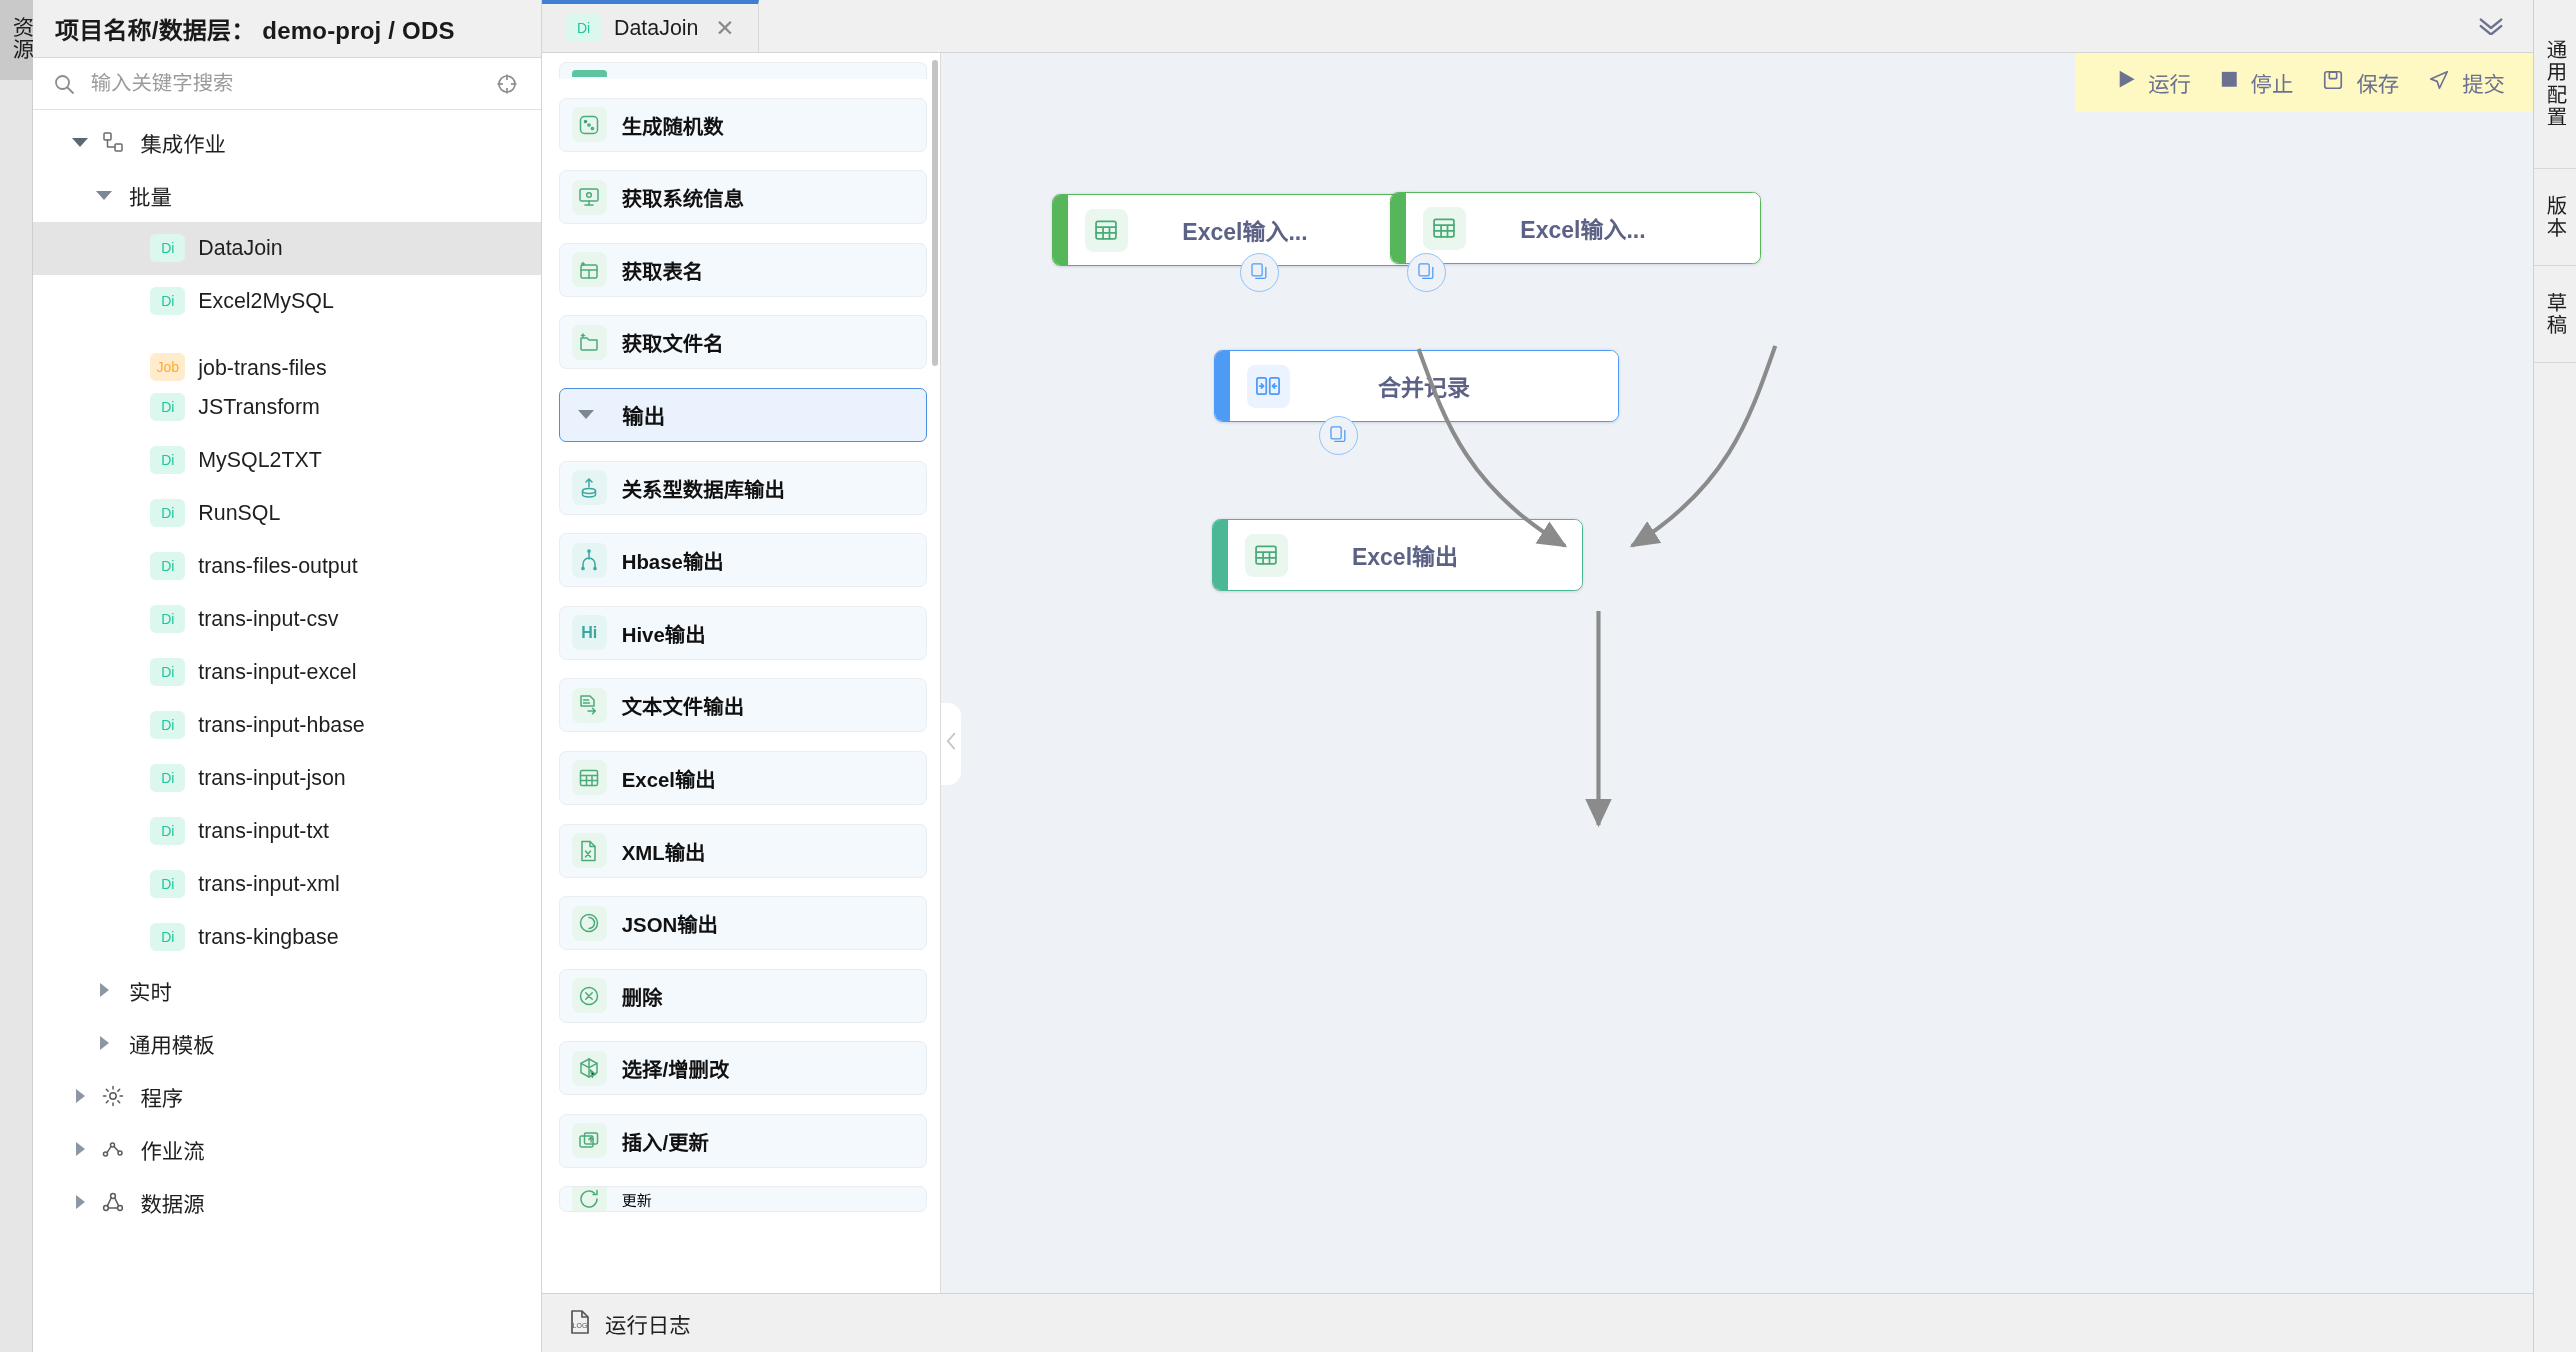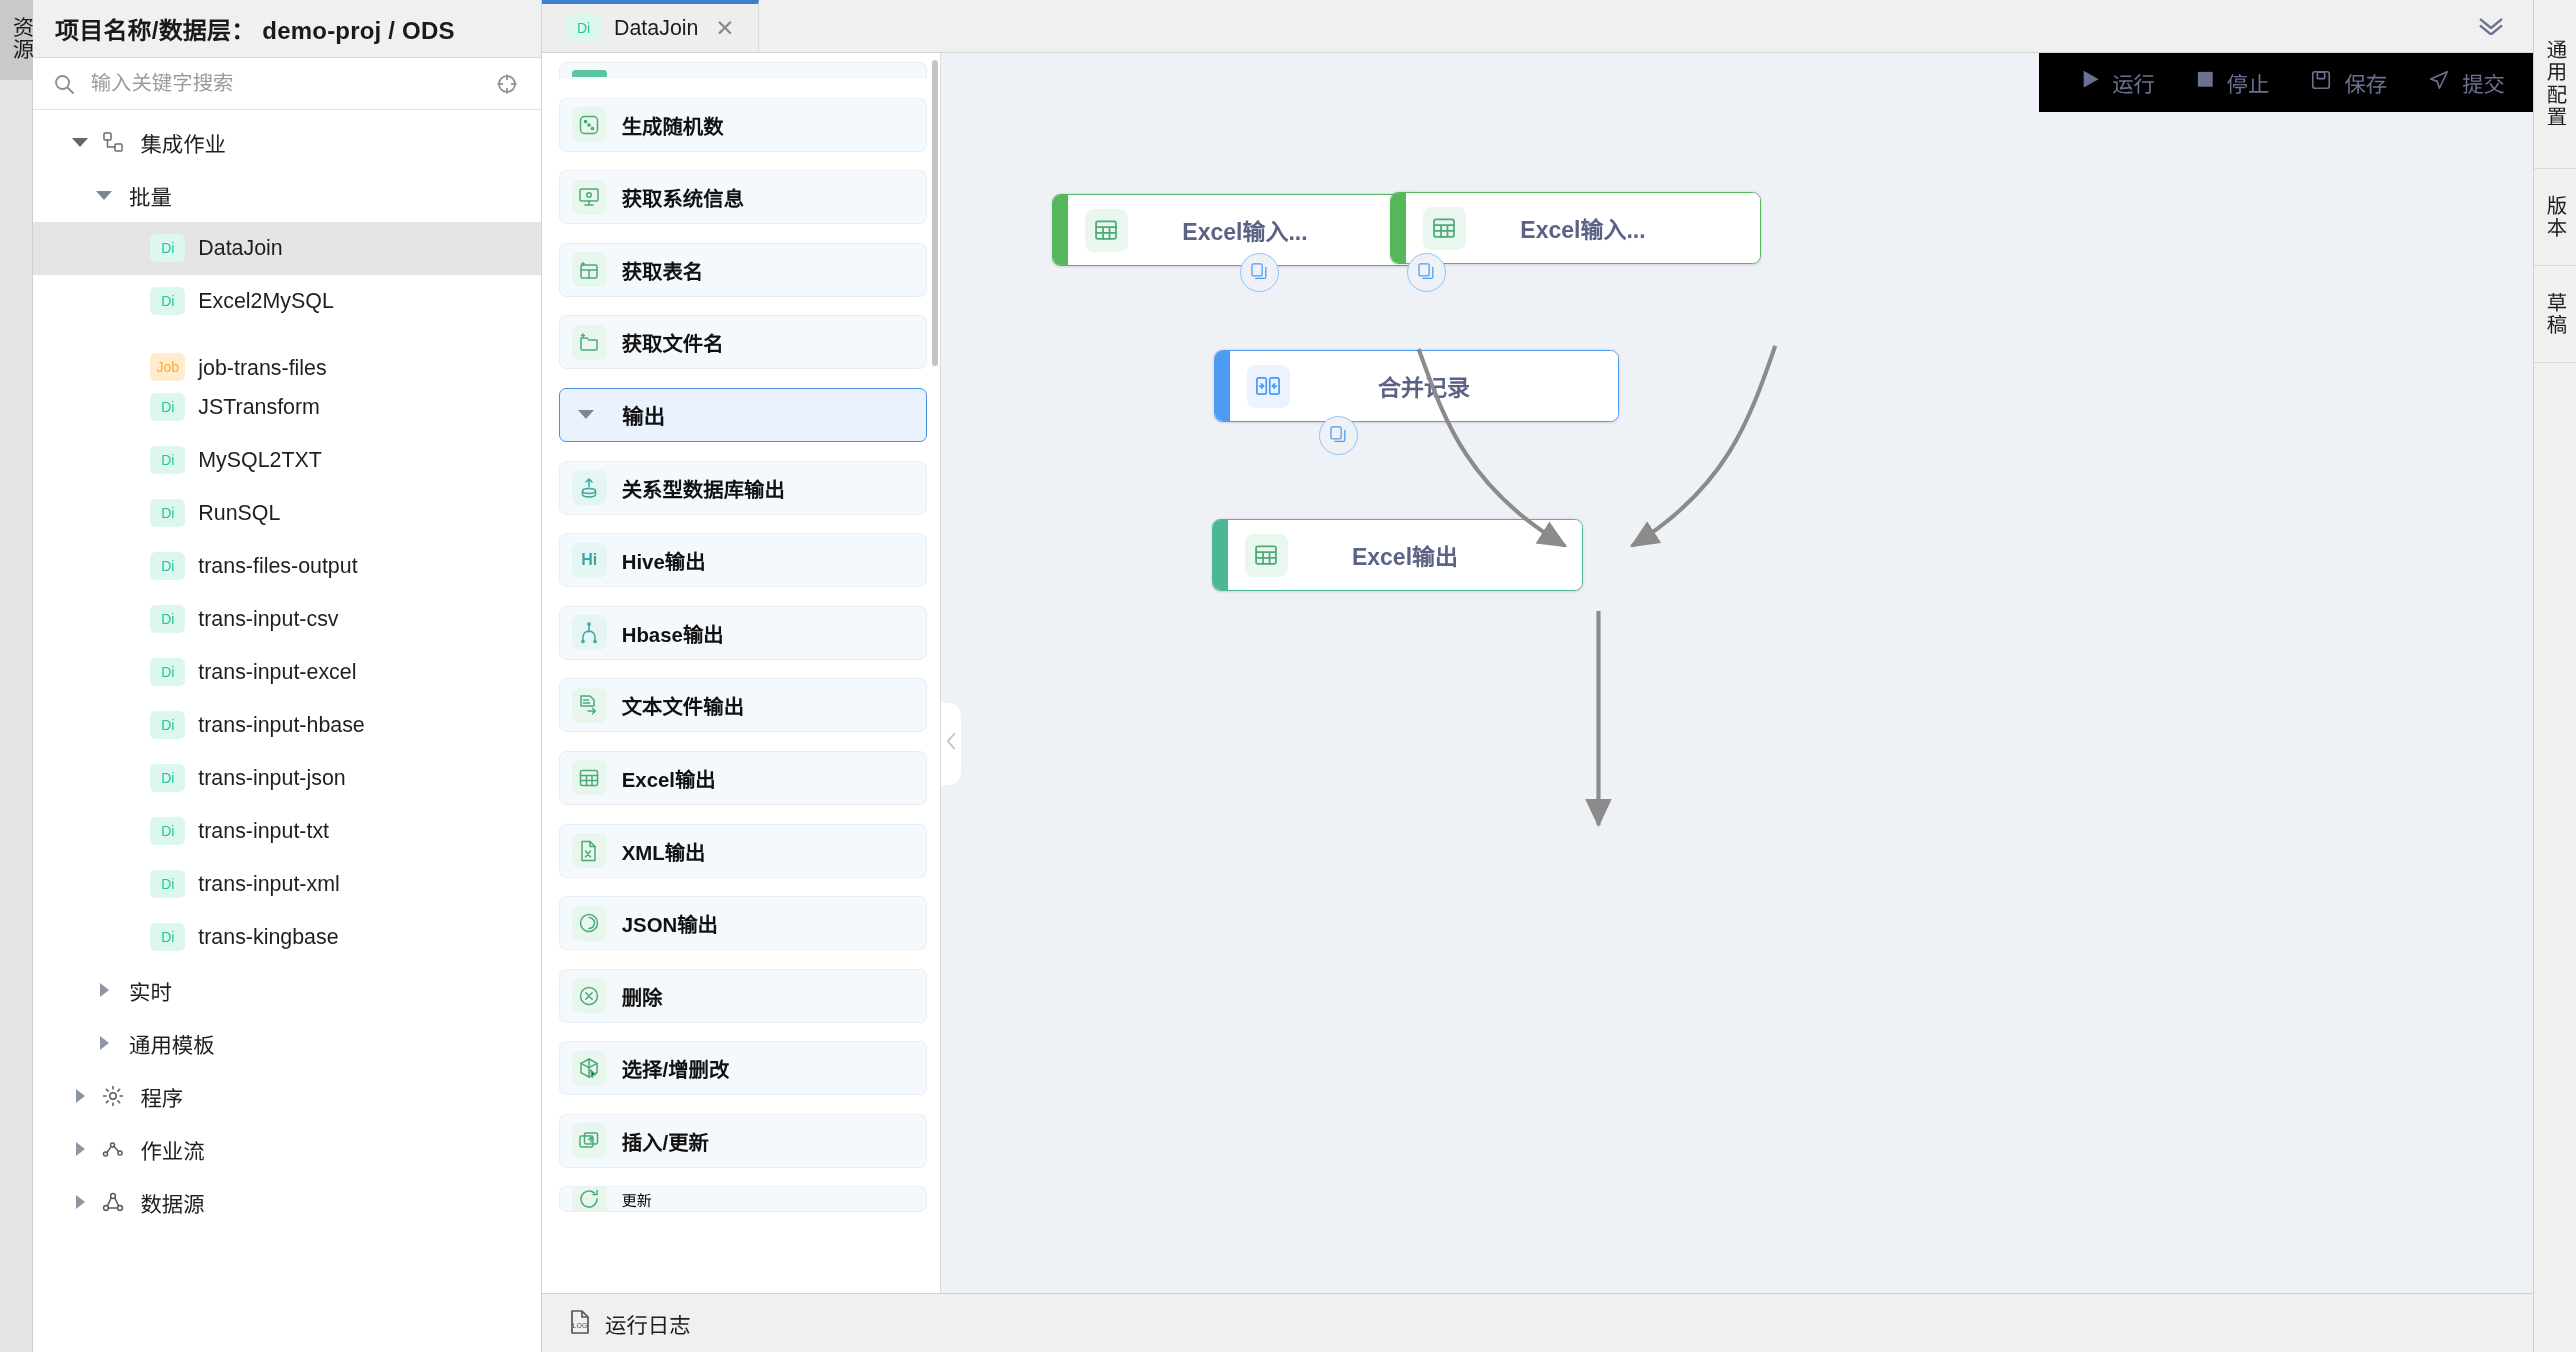--- a/index.html
+++ b/index.html
@@ -162,22 +162,22 @@
   svg.wires { position: absolute; inset: 0; width: 100%; height: 100%; z-index: 1; }
 
   
   .bottombar { height: 59px; background: #f0f0f0; border-top: 0.9px solid #d2d2d2;
     display: flex; align-items: center; padding-left: 26px; gap: 13px;
     flex: 0 0 59px; }
   .bottombar .t { font-size: 21.4px; color: #1e1e1e; }
 
   
   .toolbar {
-    position: absolute; right: 0; top: 53px; height: 59px; background: #000000;
-    display: flex; align-items: center; gap: 41px; padding: 0 28px 0 41px;
+    position: absolute; right: 0; top: 53px; height: 59px; background: #fef9c3;
+    display: flex; align-items: center; gap: 29px; padding: 0 28px 0 41px;
     z-index: 9;
     font-family: Liberation Serif, serif;
   }
   .tb-btn { display: flex; align-items: center; gap: 12px; cursor: pointer;
     color: #6c7190; font-size: 21.4px; white-space: nowrap; }
 
   
   .right-rail {
     width: 43px; flex: 0 0 43px; height: 1352px; background: #f0f0f0;
     border-left: 0.9px solid #cfcfcf; display: flex; flex-direction: column;
@@ -475,35 +475,35 @@
                 <svg width="24" height="24" viewBox="0 0 24 24" fill="none" stroke="#3aa8a0" stroke-width="1.5" stroke-linecap="round" stroke-linejoin="round">
                   <ellipse cx="12" cy="15" rx="6.5" ry="2.4"></ellipse>
                   <path d="M5.5,15 v3.5 c0,1.3 2.9,2.4 6.5,2.4 s6.5,-1.1 6.5,-2.4 V15"></path>
                   <path d="M12,3 v8 M9,6 l3,-3 3,3"></path>
                 </svg>
               </span>
               <span class="t">关系型数据库输出</span>
             </div>
             <div class="pal-item">
               <span class="pal-tile t">
-                <span style="font-size:16px;color:#3aa8a0;font-family:'Liberation Sans',sans-serif">Hi</span>
-              </span>
-              <span class="t">Hive输出</span>
-            </div>
-            <div class="pal-item">
-              <span class="pal-tile t">
                 <svg width="24" height="24" viewBox="0 0 24 24" fill="none" stroke="#3aa8a0" stroke-width="1.5" stroke-linecap="round" stroke-linejoin="round">
                   <path d="M12,3 v8 M6,20 v-4 a6,6 0 0 1 12,0 v4"></path>
                   <path d="M6,20 h0.01 M18,20 h0.01"></path>
                   <circle cx="6" cy="20.5" r="1.1"></circle>
                   <circle cx="18" cy="20.5" r="1.1"></circle>
                   <circle cx="12" cy="3" r="1.1"></circle>
                 </svg>
               </span>
               <span class="t">Hbase输出</span>
+            </div>
+            <div class="pal-item">
+              <span class="pal-tile t">
+                <span style="font-size:16px;color:#3aa8a0;font-family:'Liberation Sans',sans-serif">Hi</span>
+              </span>
+              <span class="t">Hive输出</span>
             </div>
             <div class="pal-item">
               <span class="pal-tile g">
                 <svg width="24" height="24" viewBox="0 0 24 24" fill="none" stroke="#4aab78" stroke-width="1.5" stroke-linecap="round" stroke-linejoin="round">
                   <path d="M4,3 h9 l4,4 v6 h-13 z"></path>
                   <path d="M6.5,7 h5 M6.5,10 h6"></path>
                   <path d="M11,18 h7 M15.5,15.2 L18.3,18 L15.5,20.8"></path>
                 </svg>
               </span>
               <span class="t">文本文件输出</span>

